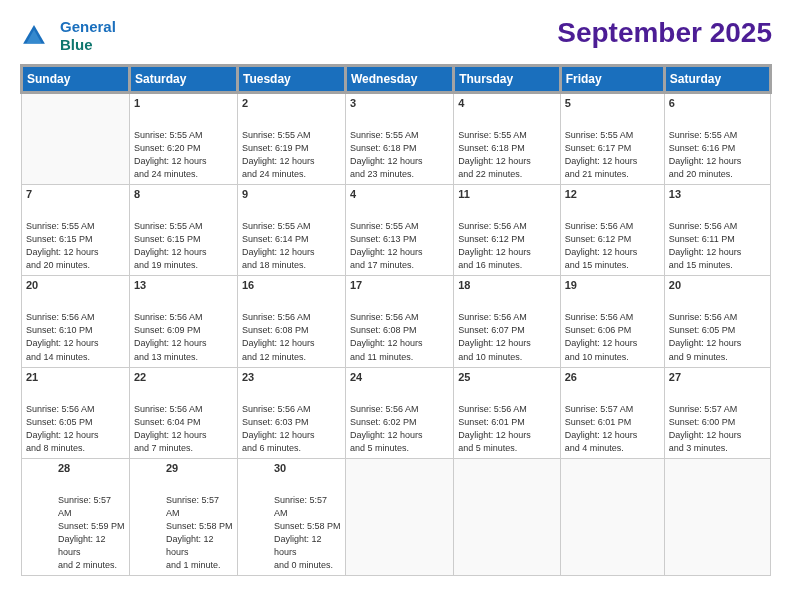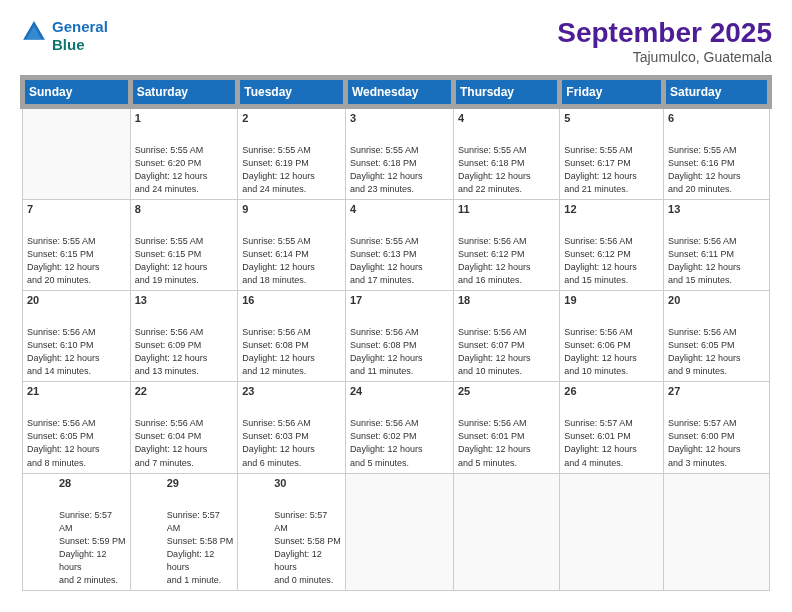--- a/index.html
+++ b/index.html
@@ -17,21 +17,22 @@
       background: #fff;
     }
     .header {
       display: flex;
       justify-content: space-between;
       align-items: flex-start;
       margin-bottom: 10px;
     }
     .logo {
       display: flex;
-      gap: 4px;
+      align-items: center;
+      gap: 12px;
     }
     .logo-text {
       font-size: 15px;
       font-weight: bold;
       color: #333;
       line-height: 1.2;
     }
     .logo-text span {
       color: #1a6fbd;
     }
@@ -56,21 +57,21 @@
       width: 100%;
       border-collapse: collapse;
     }
     .calendar th {
       background: #1a6fbd;
       color: #fff;
       font-size: 12px;
       font-weight: bold;
       padding: 5px 4px;
       text-align: left;
-      border: 5px solid #a3a3a3;
+      border: 3px solid #a3a3a3;
     }
     .calendar td {
       border: 1px solid #ccc;
       vertical-align: top;
       padding: 3px 4px;
       font-size: 9.5px;
       color: #333;
       width: 113px;
       height: 80px;
     }
@@ -108,21 +109,20 @@
         <polygon points="18,4 32,28 4,28" fill="#1a6fbd"></polygon>
         <polygon points="18,10 28,28 8,28" fill="#4fa3e0" opacity="0.5"></polygon>
       </svg>
       <div class="logo-text">
         <div><span>General</span></div>
         <div><span style="color:#0f766e;font-weight:bold;">Blue</span></div>
       </div>
     </div>
     <div class="title-block">
       <div class="month-title">September 2025</div>
-      <div class="location">Tajumulco, Guatemala</div>
     </div>
   </div>
 
   <table class="calendar">
     <thead>
       <tr>
       <th>Sunday</th>
           <th>Saturday</th>
           <th>Tuesday</th>
           <th>Wednesday</th>

